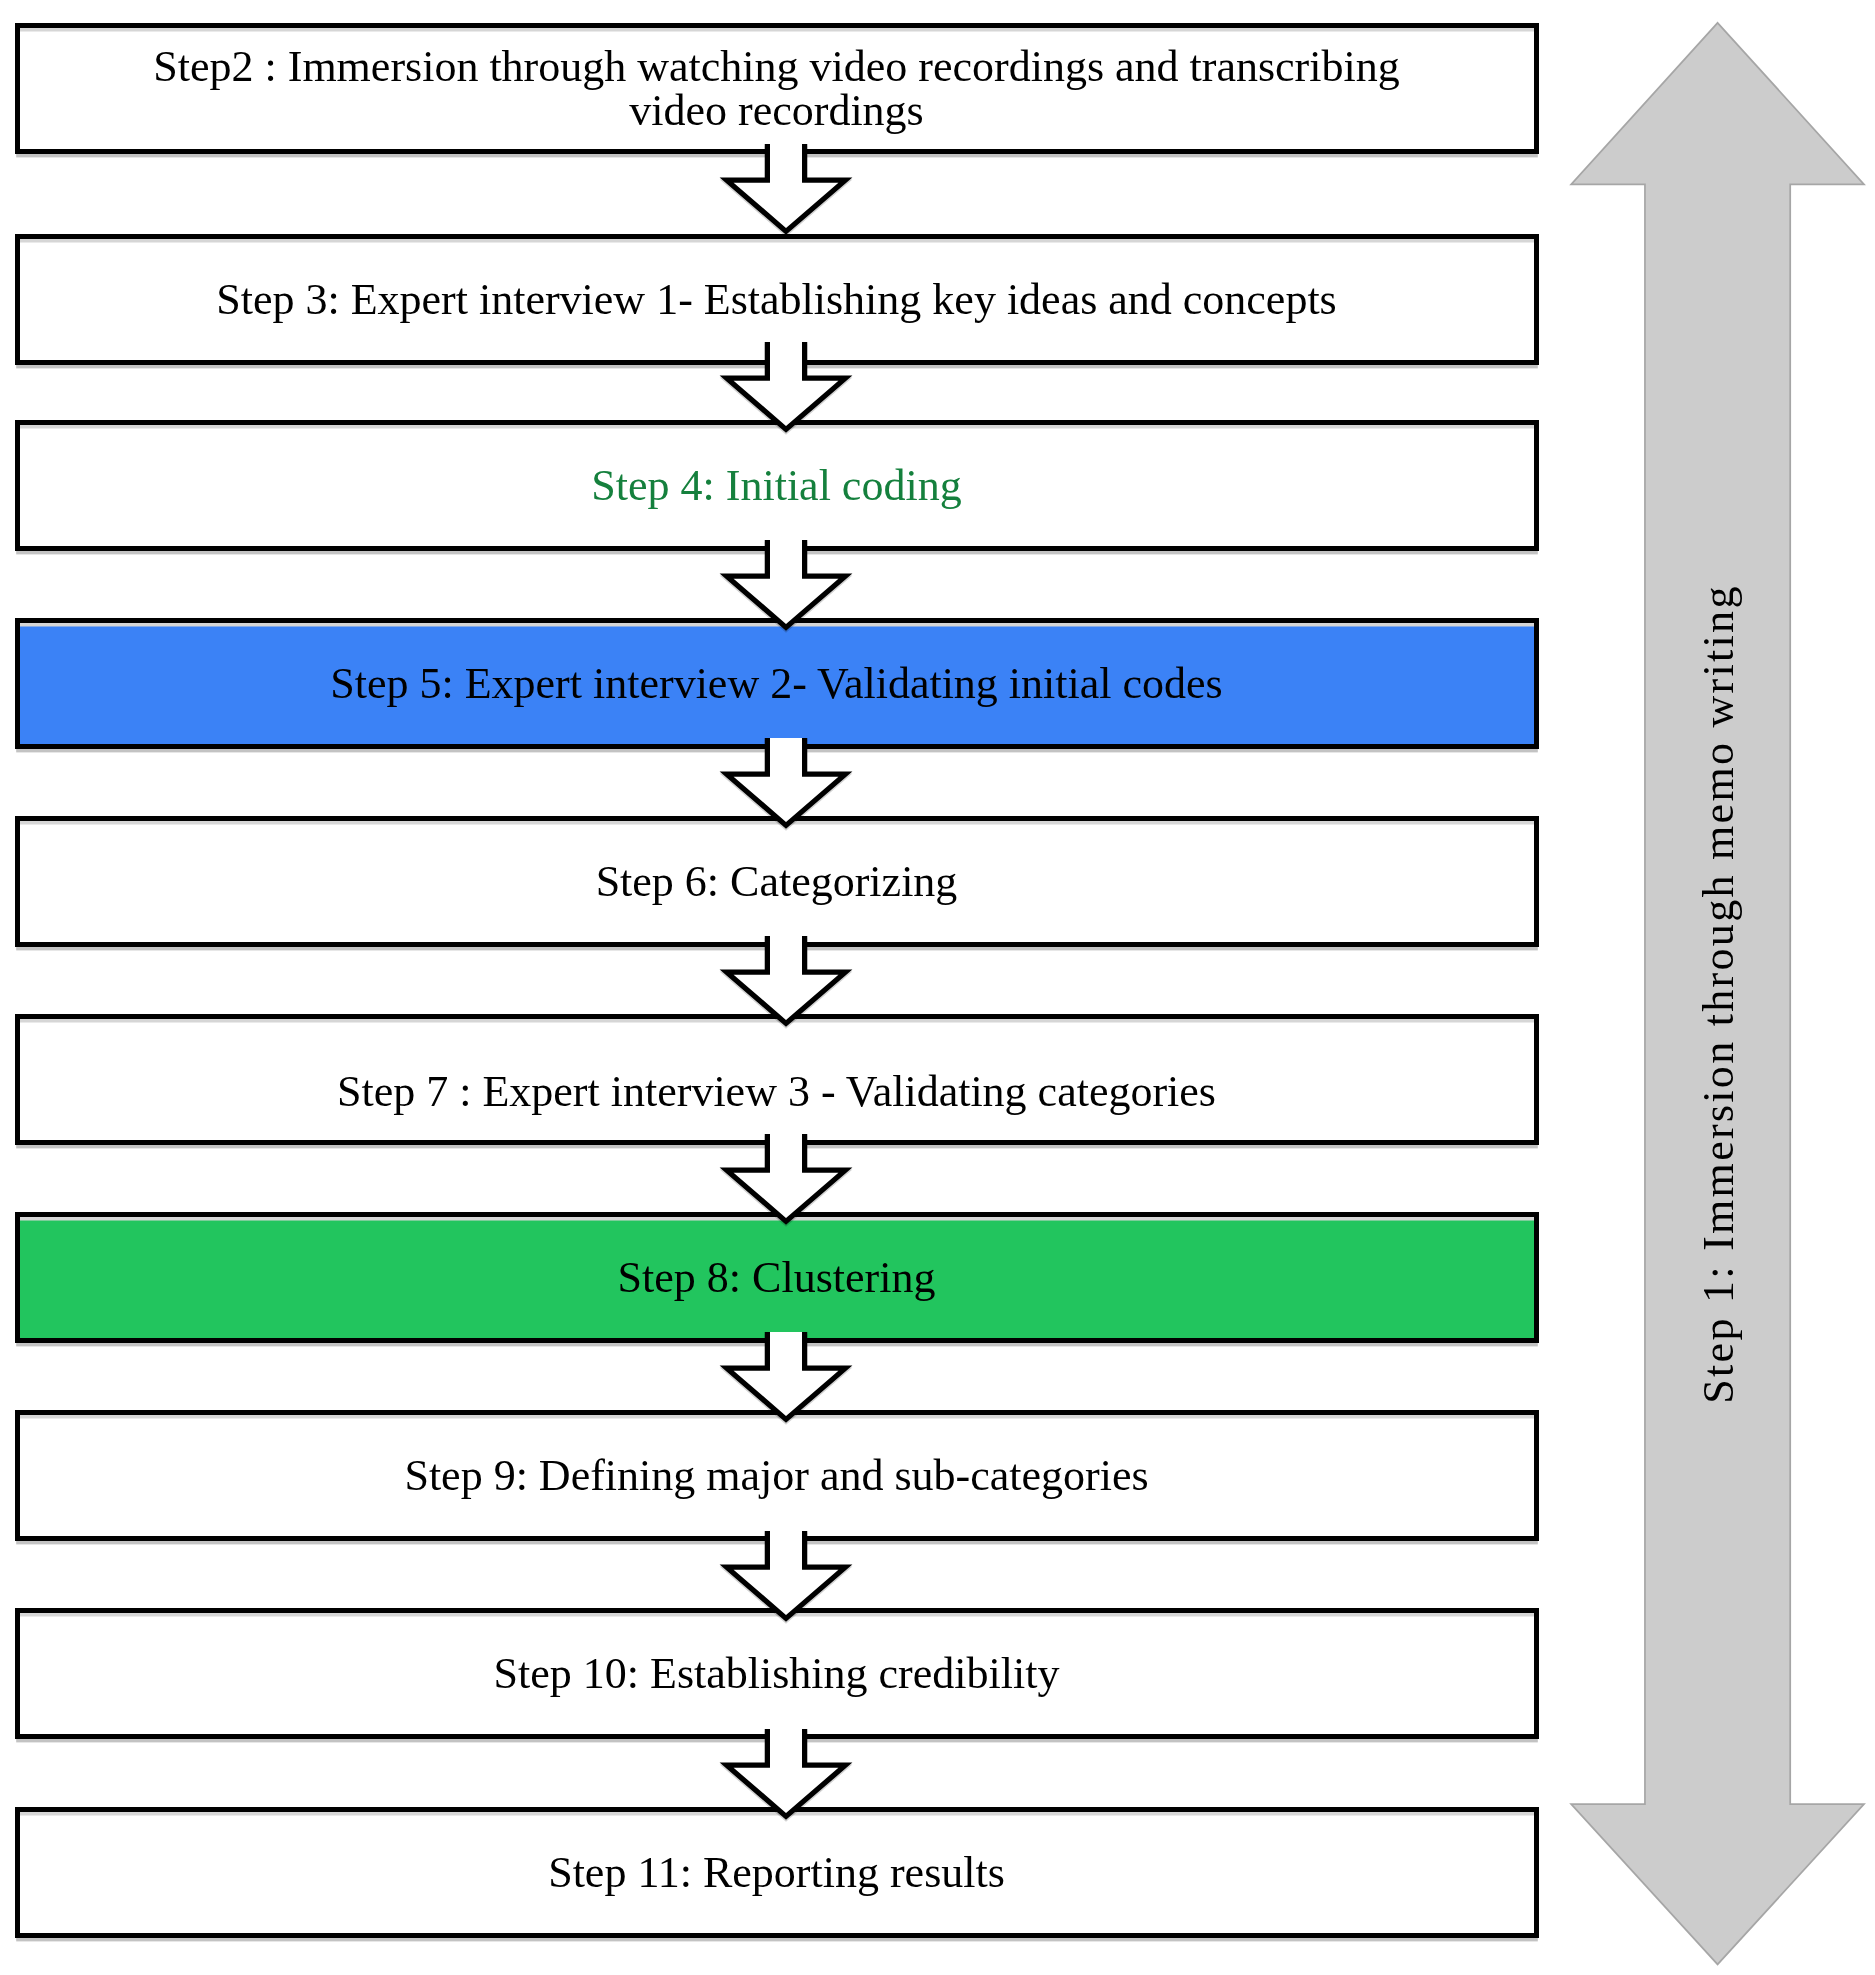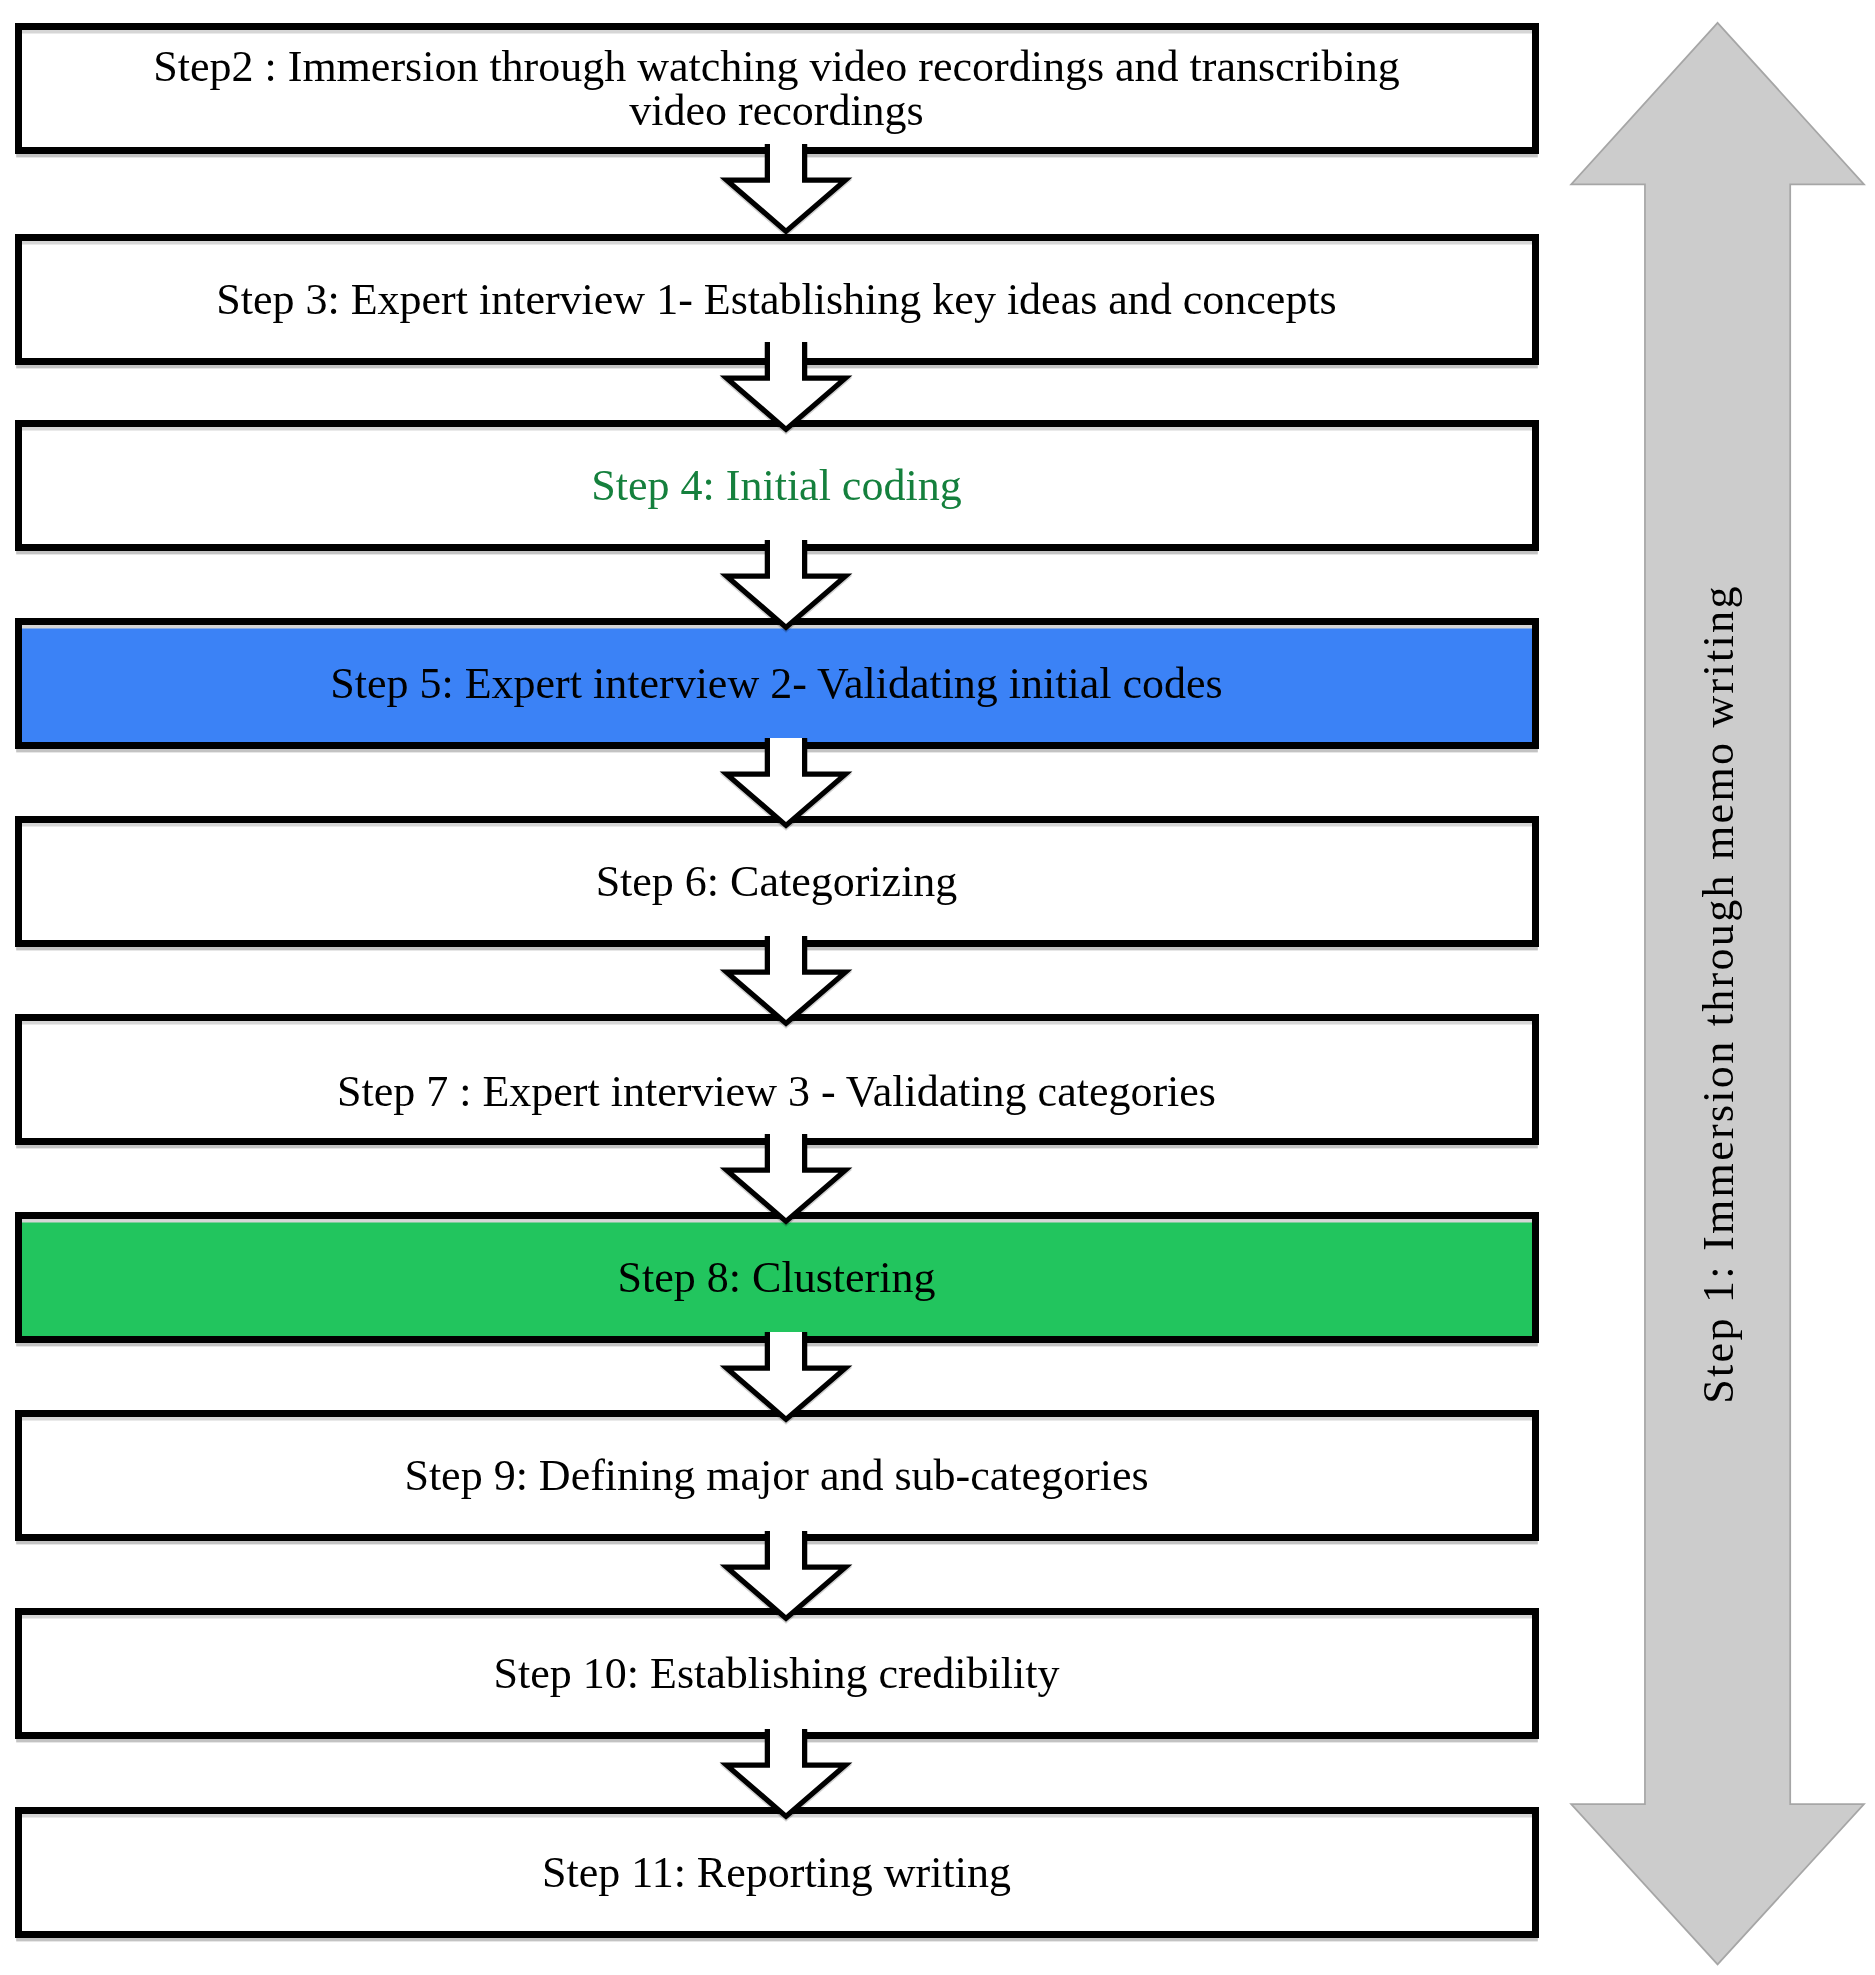--- a/index.html
+++ b/index.html
@@ -10,21 +10,21 @@
     background:#ffffff;
     font-family:"Liberation Serif","DejaVu Serif",serif;
     overflow:hidden;
   }
   .step-box{
     position:absolute;
     left:14.5px;
     width:1524px;
     height:131px;
     box-sizing:border-box;
-    border:7px solid #4c1d95;
+    border:5px solid #4c1d95;
     background:#ffffff;
     display:flex;
     align-items:center;
     justify-content:center;
     text-align:center;
     box-shadow:0 4.6px 0 -1.2px #c3c3c3, inset 0 4.6px 0 -1.2px #d6d6d6;
     z-index:1;
   }
   .step-label{
     font-size:44px;
@@ -128,18 +128,18 @@
       <svg class="connector" viewBox="0 0 244 156" width="142" height="91" style="top: 1531px;">
         <polygon points="90,-14 90,62 20,62 122,150 224,62 154,62 154,-14" fill="#ffffff" stroke="#000000" stroke-width="9" stroke-linejoin="miter"></polygon>
       </svg>
       <div class="step-box" style="top: 1608px; background: rgb(255, 255, 255); border-color: rgb(0, 0, 0);">
         <span class="step-label" style="color: rgb(0, 0, 0); text-align: center;">Step 10: Establishing credibility</span>
       </div>
       <svg class="connector" viewBox="0 0 244 156" width="142" height="91" style="top: 1729px;">
         <polygon points="90,-14 90,62 20,62 122,150 224,62 154,62 154,-14" fill="#ffffff" stroke="#000000" stroke-width="9" stroke-linejoin="miter"></polygon>
       </svg>
       <div class="step-box" style="top: 1807px; background: rgb(255, 255, 255); border-color: rgb(0, 0, 0);">
-        <span class="step-label" style="color: rgb(0, 0, 0);">Step 11: Reporting writing</span>
+        <span class="step-label" style="color: rgb(0, 0, 0);">Step 11: Reporting results</span>
       </div>
     </div>
 
 </div>
 
 
 </body></html>

